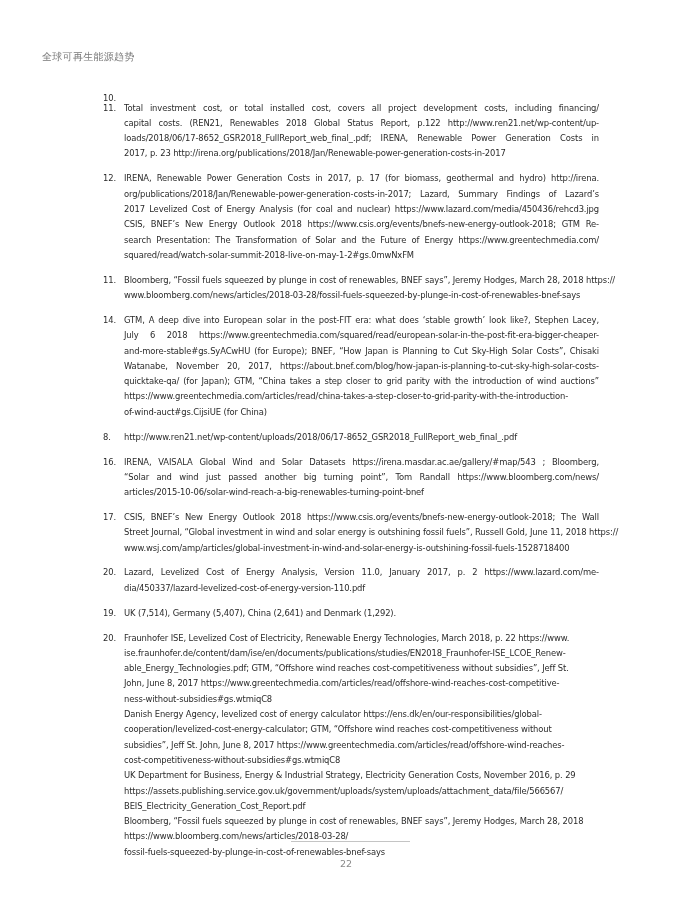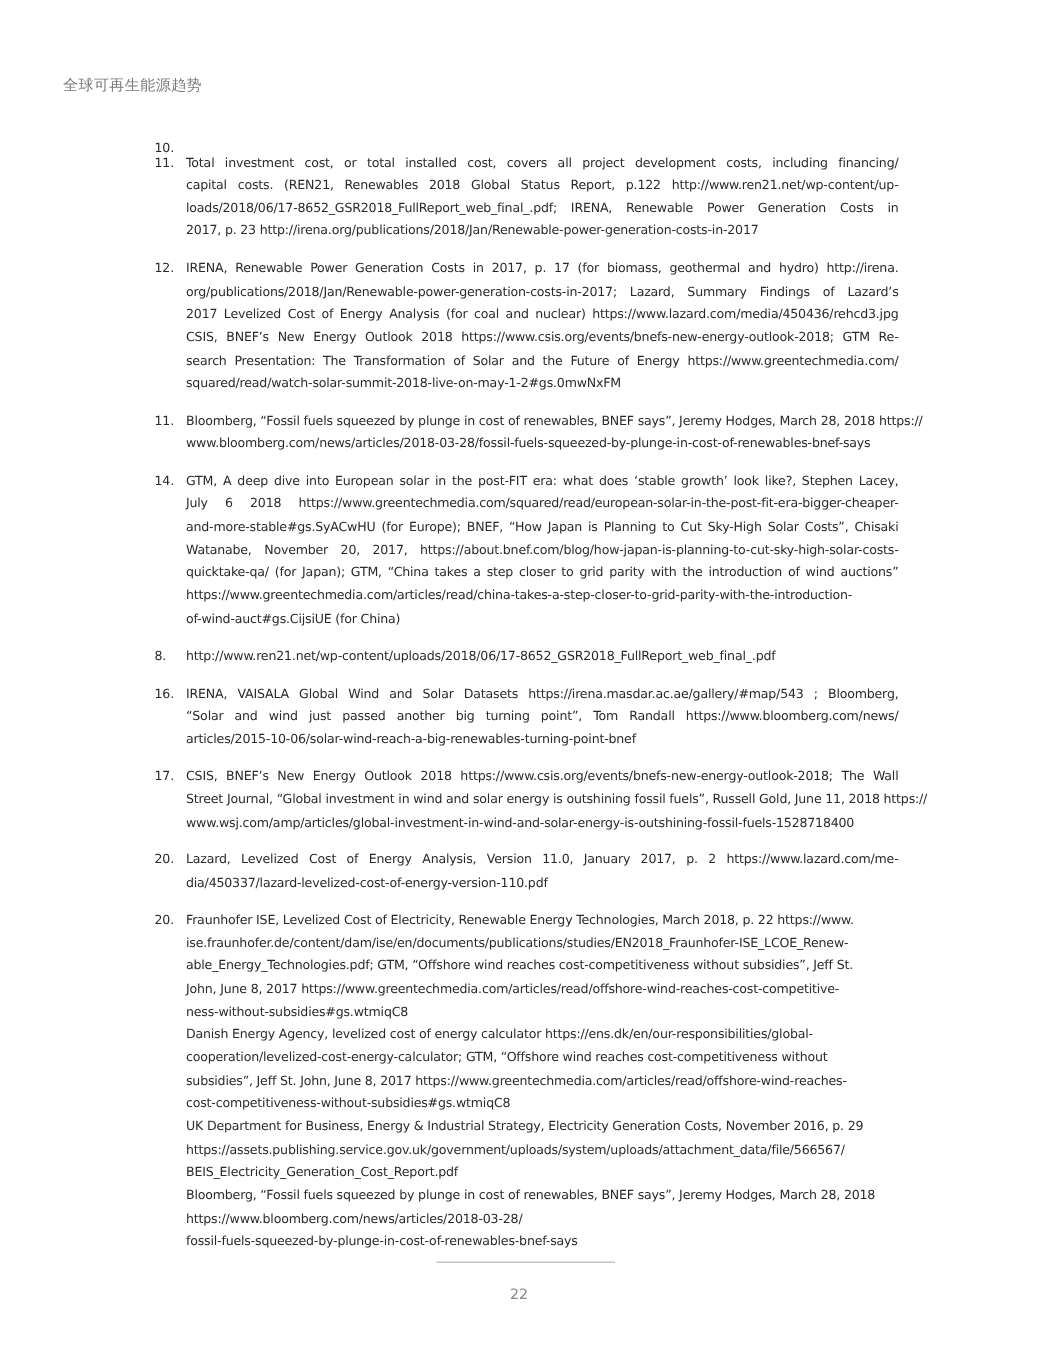--- a/index.html
+++ b/index.html
@@ -25,17 +25,18 @@
 <ol class="notes">
     <li class="note"><span class="note-num">10.</span><span></span></li>
     <li class="note"><span class="note-num">11.</span><span><span class="line j">Total investment cost, or total installed cost, covers all project development costs, including financing/</span><span class="line j">capital costs. (REN21, Renewables 2018 Global Status Report, p.122 http://www.ren21.net/wp-content/up-</span><span class="line j">loads/2018/06/17-8652_GSR2018_FullReport_web_final_.pdf; IRENA, Renewable Power Generation Costs in</span><span class="line">2017, p. 23 http://irena.org/publications/2018/Jan/Renewable-power-generation-costs-in-2017</span></span></li>
     <li class="note"><span class="note-num">12.</span><span><span class="line j">IRENA, Renewable Power Generation Costs in 2017, p. 17 (for biomass, geothermal and hydro) http://irena.</span><span class="line j">org/publications/2018/Jan/Renewable-power-generation-costs-in-2017; Lazard, Summary Findings of  Lazard’s</span><span class="line j">2017 Levelized Cost of Energy Analysis (for coal and nuclear) https://www.lazard.com/media/450436/rehcd3.jpg</span><span class="line j">CSIS, BNEF’s New Energy Outlook 2018 https://www.csis.org/events/bnefs-new-energy-outlook-2018; GTM Re-</span><span class="line j">search Presentation: The Transformation of Solar and the Future of Energy https://www.greentechmedia.com/</span><span class="line">squared/read/watch-solar-summit-2018-live-on-may-1-2#gs.0mwNxFM</span></span></li>
     <li class="note"><span class="note-num">11.</span><span><span class="line j">Bloomberg, “Fossil fuels squeezed by plunge in cost of renewables, BNEF says”, Jeremy Hodges, March 28, 2018 https://</span><span class="line">www.bloomberg.com/news/articles/2018-03-28/fossil-fuels-squeezed-by-plunge-in-cost-of-renewables-bnef-says</span></span></li>
     <li class="note"><span class="note-num">14.</span><span><span class="line j">GTM, A deep dive into European solar in the post-FIT era: what does ‘stable growth’ look like?, Stephen Lacey,</span><span class="line j">July 6 2018 https://www.greentechmedia.com/squared/read/european-solar-in-the-post-fit-era-bigger-cheaper-</span><span class="line j">and-more-stable#gs.SyACwHU (for Europe); BNEF, “How Japan is Planning to Cut Sky-High Solar Costs”, Chisaki</span><span class="line j">Watanabe, November 20, 2017, https://about.bnef.com/blog/how-japan-is-planning-to-cut-sky-high-solar-costs-</span><span class="line j">quicktake-qa/ (for Japan); GTM, “China takes a step closer to grid parity with the introduction of wind auctions”</span><span class="line j">https://www.greentechmedia.com/articles/read/china-takes-a-step-closer-to-grid-parity-with-the-introduction-</span><span class="line">of-wind-auct#gs.CijsiUE (for China)</span></span></li>
     <li class="note"><span class="note-num">8.</span><span><span class="line">http://www.ren21.net/wp-content/uploads/2018/06/17-8652_GSR2018_FullReport_web_final_.pdf</span></span></li>
     <li class="note"><span class="note-num">16.</span><span><span class="line j">IRENA, VAISALA Global Wind and Solar Datasets https://irena.masdar.ac.ae/gallery/#map/543 ; Bloomberg,</span><span class="line j">“Solar and wind just passed another big turning point”, Tom Randall https://www.bloomberg.com/news/</span><span class="line">articles/2015-10-06/solar-wind-reach-a-big-renewables-turning-point-bnef</span></span></li>
     <li class="note"><span class="note-num">17.</span><span><span class="line j">CSIS, BNEF’s New Energy Outlook 2018 https://www.csis.org/events/bnefs-new-energy-outlook-2018; The Wall</span><span class="line j">Street Journal, “Global investment in wind and solar energy is outshining fossil fuels”, Russell Gold, June 11, 2018 https://</span><span class="line">www.wsj.com/amp/articles/global-investment-in-wind-and-solar-energy-is-outshining-fossil-fuels-1528718400</span></span></li>
     <li class="note"><span class="note-num">20.</span><span><span class="line j">Lazard, Levelized Cost of Energy Analysis, Version 11.0, January 2017, p. 2 https://www.lazard.com/me-</span><span class="line">dia/450337/lazard-levelized-cost-of-energy-version-110.pdf</span></span></li>
+    <li class="note"><span class="note-num">19.</span><span><span class="line">UK (7,514), Germany (5,407), China (2,641) and Denmark (1,292).</span></span></li>
     <li class="note"><span class="note-num">20.</span><span><span class="line">Fraunhofer  ISE, Levelized Cost of Electricity, Renewable Energy Technologies, March 2018, p. 22 https://www.</span><span class="line">ise.fraunhofer.de/content/dam/ise/en/documents/publications/studies/EN2018_Fraunhofer-ISE_LCOE_Renew-</span><span class="line">able_Energy_Technologies.pdf; GTM, “Offshore wind reaches cost-competitiveness without subsidies”, Jeff St.</span><span class="line">John, June 8, 2017 https://www.greentechmedia.com/articles/read/offshore-wind-reaches-cost-competitive-</span><span class="line">ness-without-subsidies#gs.wtmiqC8</span><span class="line">Danish Energy Agency, levelized cost of energy calculator https://ens.dk/en/our-responsibilities/global-</span><span class="line">cooperation/levelized-cost-energy-calculator; GTM, “Offshore wind reaches cost-competitiveness without</span><span class="line">subsidies”, Jeff St. John, June 8, 2017 https://www.greentechmedia.com/articles/read/offshore-wind-reaches-</span><span class="line">cost-competitiveness-without-subsidies#gs.wtmiqC8</span><span class="line">UK Department for Business, Energy &amp; Industrial Strategy, Electricity Generation Costs, November 2016, p. 29</span><span class="line">https://assets.publishing.service.gov.uk/government/uploads/system/uploads/attachment_data/file/566567/</span><span class="line">BEIS_Electricity_Generation_Cost_Report.pdf</span><span class="line">Bloomberg, “Fossil fuels squeezed by plunge in cost of renewables, BNEF says”, Jeremy Hodges, March 28, 2018</span><span class="line">https://www.bloomberg.com/news/articles/2018-03-28/</span><span class="line">fossil-fuels-squeezed-by-plunge-in-cost-of-renewables-bnef-says</span></span></li>
   </ol>
 
 <div class="footer-rule"></div>
 <div class="page-num">22</div>
 
 </body></html>

